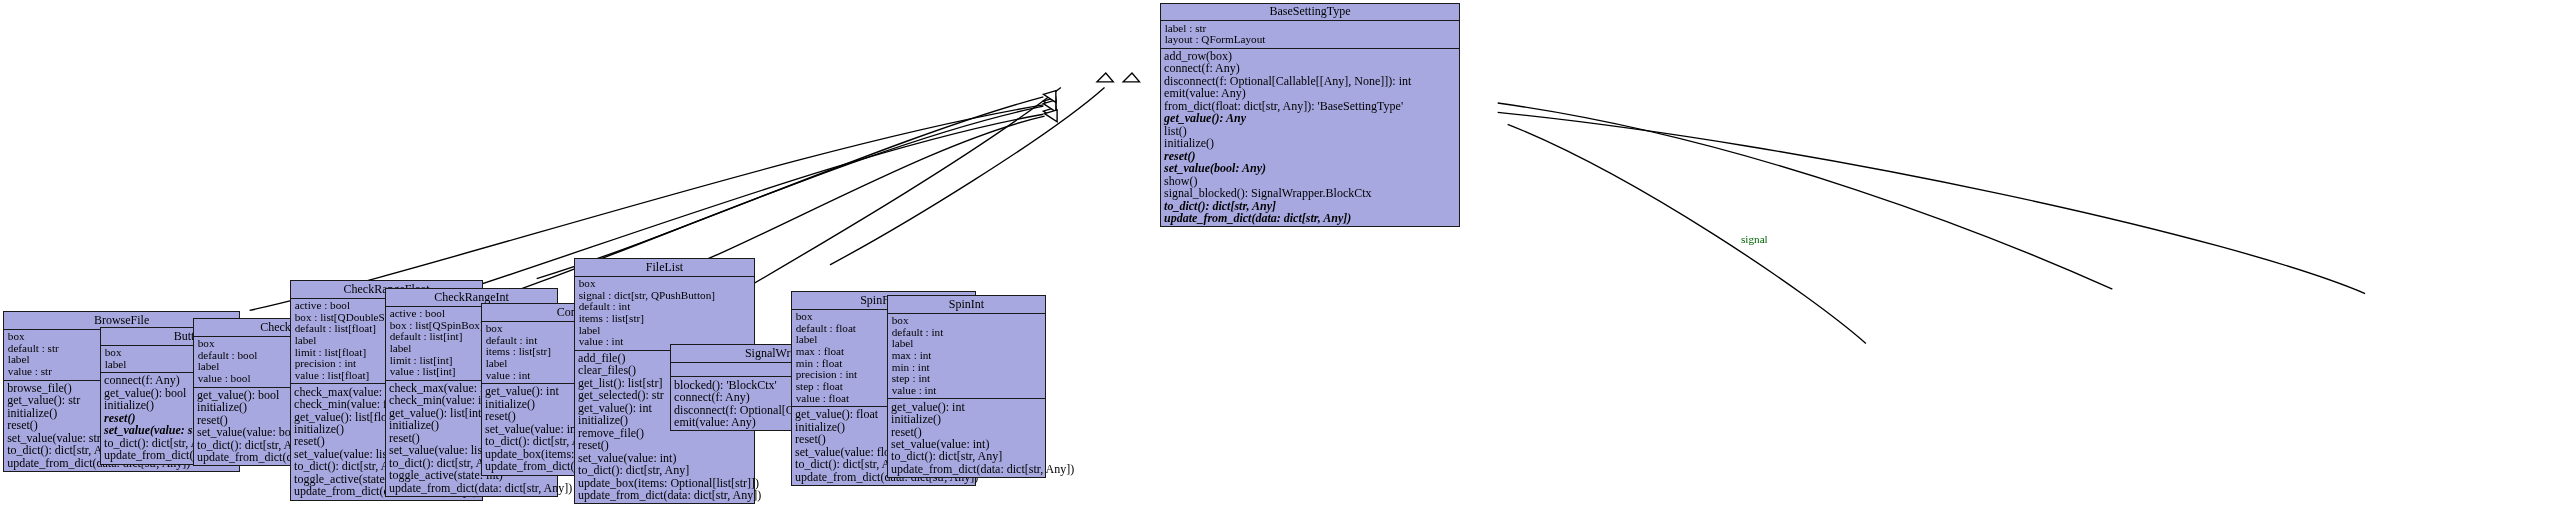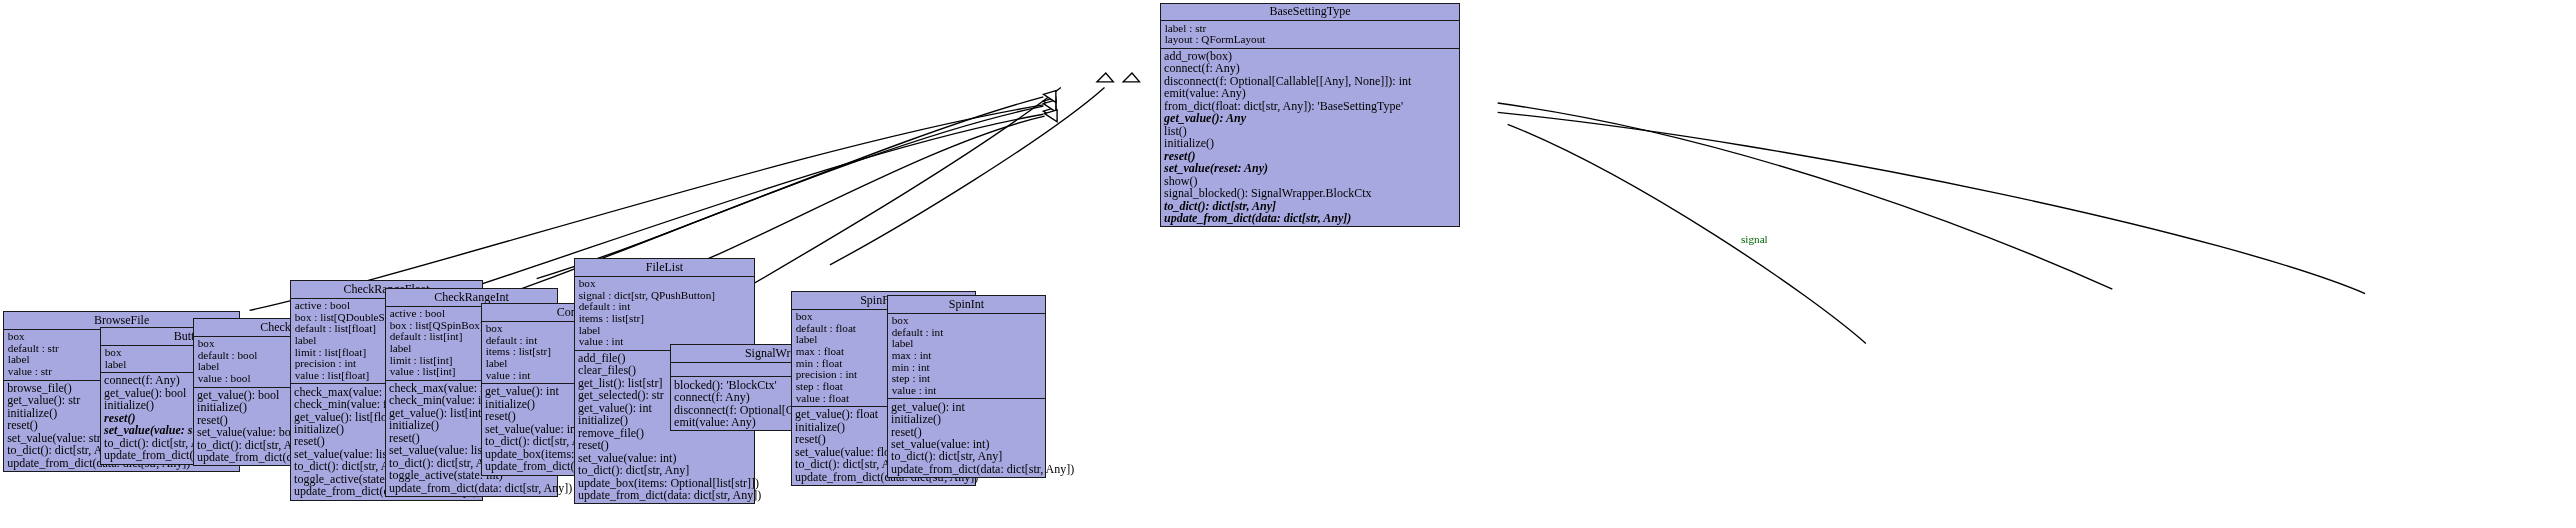--- a/index.html
+++ b/index.html
@@ -115,21 +115,21 @@
         <div class="cls-ops">
           <div>add_row(box)</div>
           <div>connect(f: Any)</div>
           <div>disconnect(f: Optional[Callable[[Any], None]]): int</div>
           <div>emit(value: Any)</div>
           <div>from_dict(float: dict[str, Any]): 'BaseSettingType'</div>
           <div class="it">get_value(): Any</div>
           <div>list()</div>
           <div>initialize()</div>
           <div class="it">reset()</div>
-          <div class="it">set_value(reset: Any)</div>
+          <div class="it">set_value(bool: Any)</div>
           <div>show()</div>
           <div>signal_blocked(): SignalWrapper.BlockCtx</div>
           <div class="it">to_dict(): dict[str, Any]</div>
           <div class="it">update_from_dict(data: dict[str, Any])</div>
         </div>
       </div>
       <div class="uml-class" style="left: 3.1px; top: 311px; width: 237px;">
         <div class="cls-title">BrowseFile</div>
         <div class="cls-attrs">
           <div>box</div>

